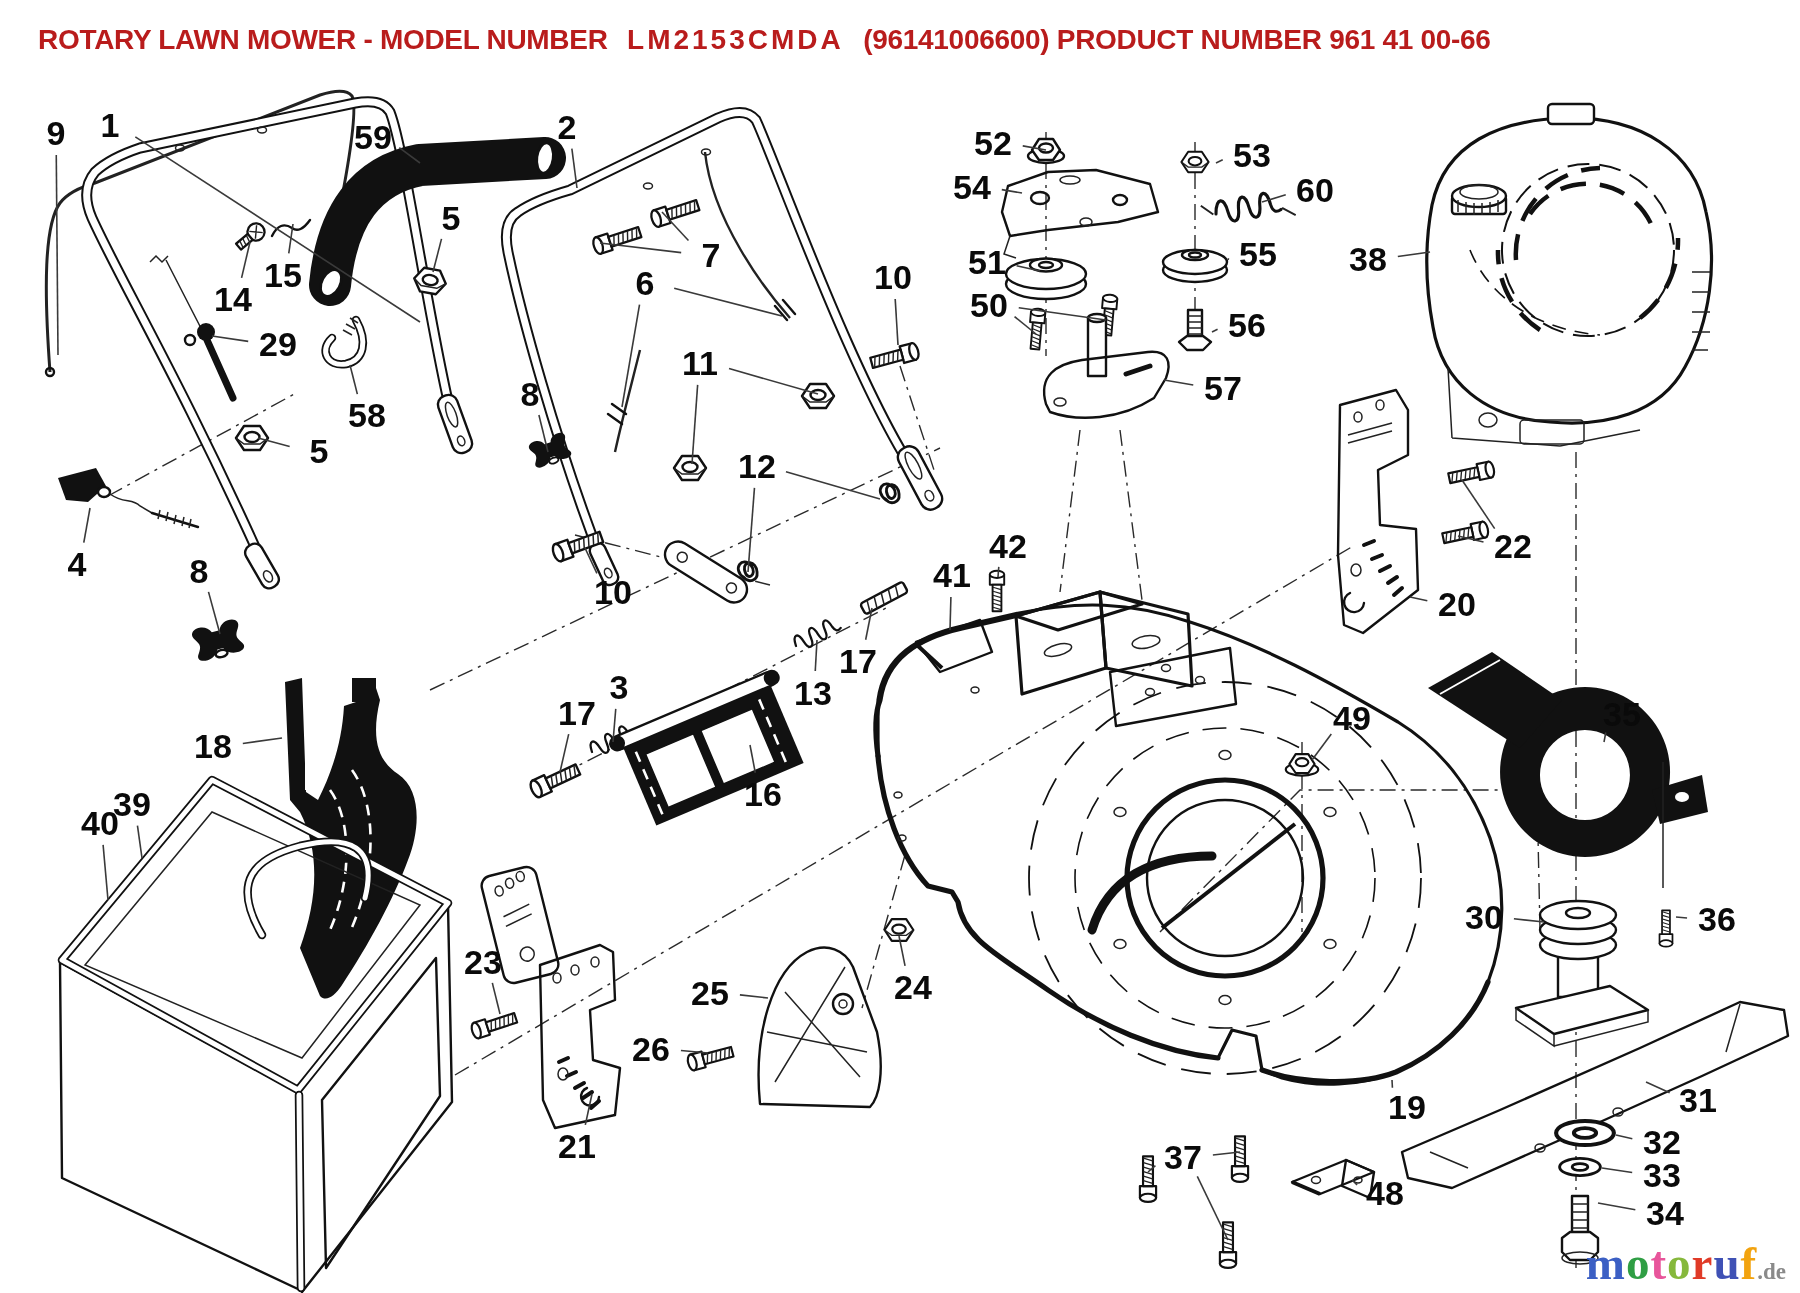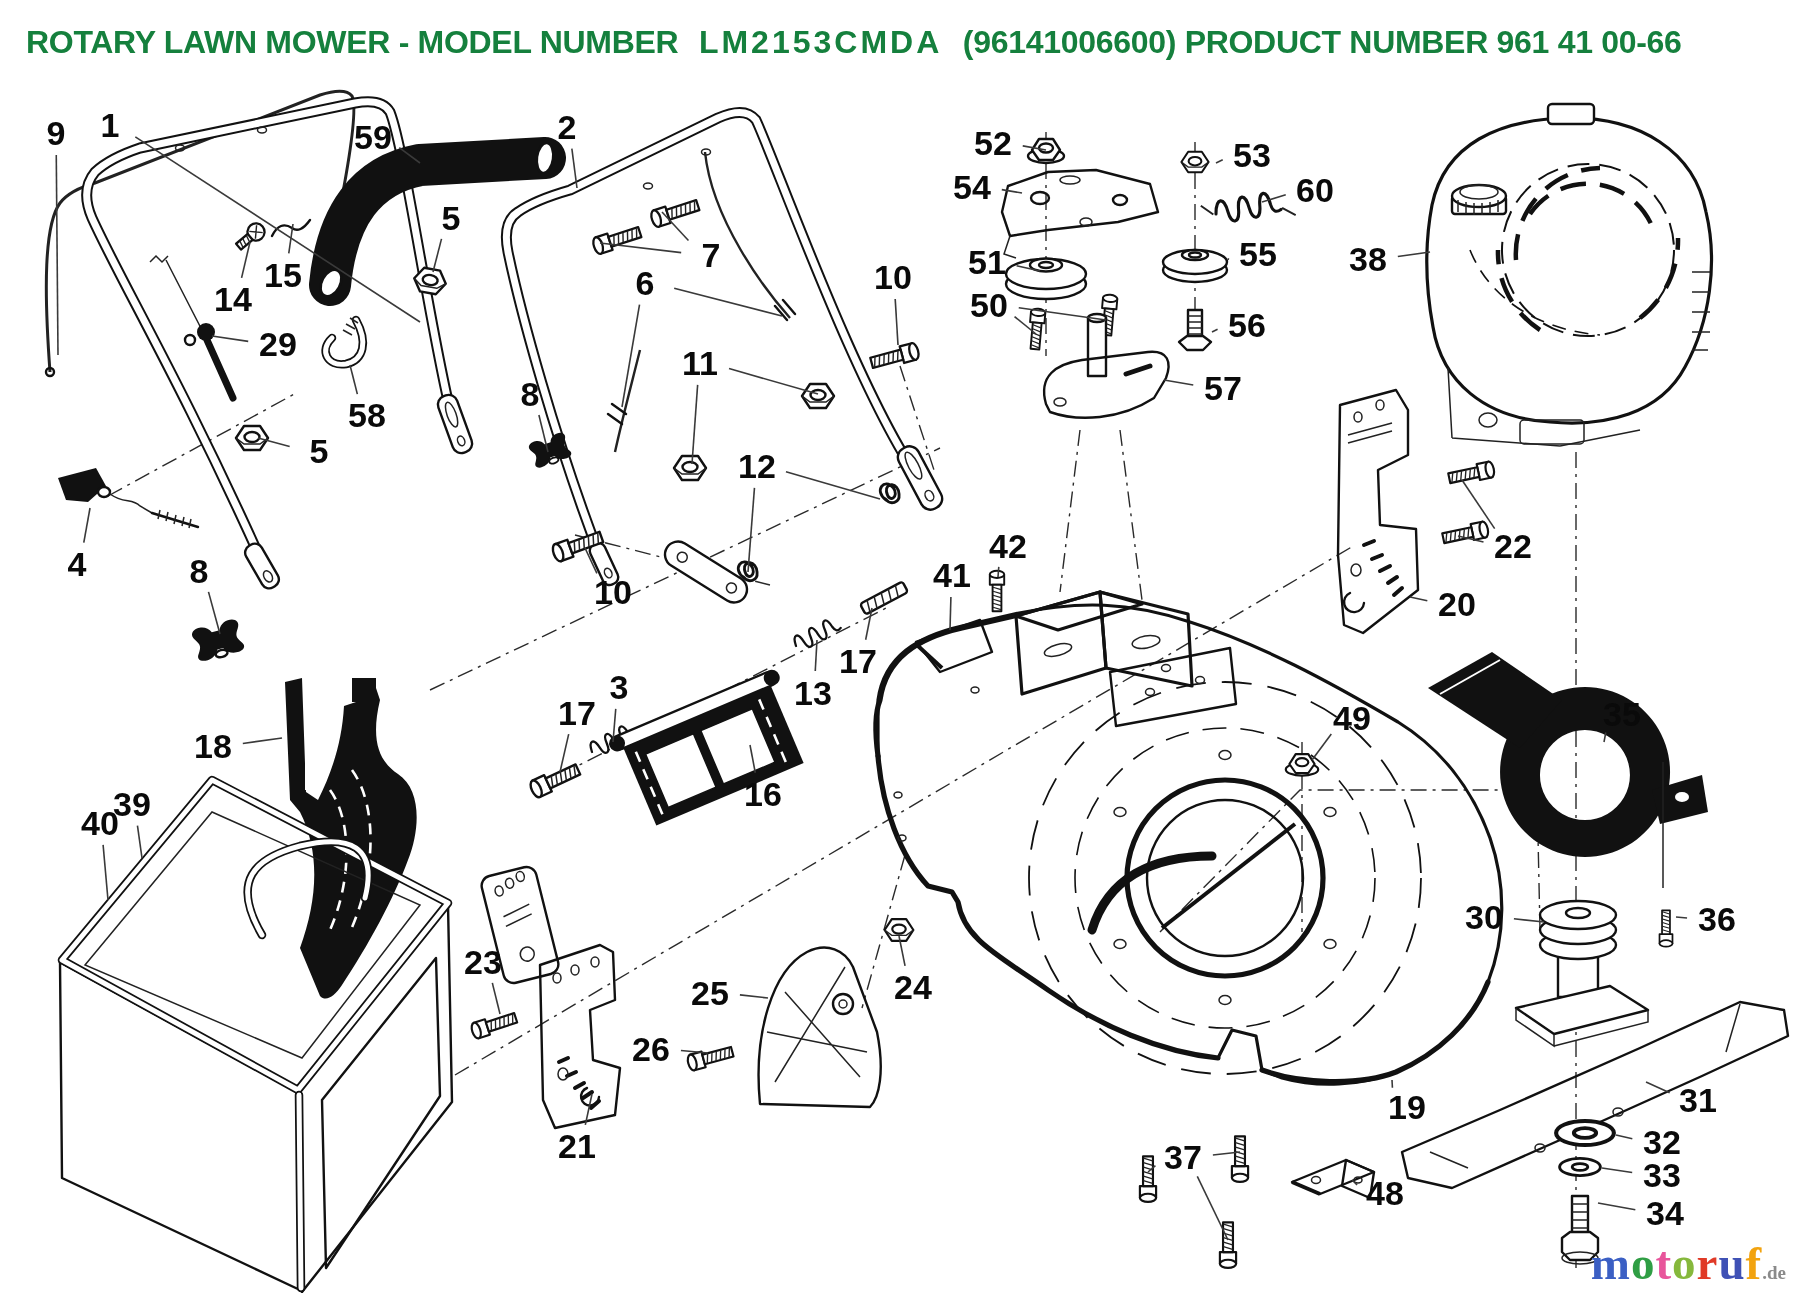--- a/index.html
+++ b/index.html
@@ -1,18 +1,18 @@
 <!DOCTYPE html>
 <html><head>
 <meta charset="utf-8">
 <style>
   html,body{margin:0;padding:0;background:#e8e8e8;}
   .page{position:relative;width:1800px;height:1293px;background:#ffffff;overflow:hidden;
         font-family:"Liberation Sans",sans-serif;}
-  .title{position:absolute;left:26px;top:24px;font-size:32px;font-weight:700;color:#15803d;
+  .title{position:absolute;left:38px;top:24px;font-size:28px;font-weight:700;color:#b91c1c;
          white-space:nowrap;letter-spacing:-0.3px;}
   .title .model{letter-spacing:3px;margin:0 12px;}
   .title .suffix{letter-spacing:-0.3px;}
   svg{position:absolute;left:0;top:0;}
   
   .ln{fill:none;stroke:#111;stroke-width:2.4;stroke-linecap:round;stroke-linejoin:round;}
   .ln3{fill:none;stroke:#111;stroke-width:3.2;stroke-linecap:round;stroke-linejoin:round;}
   .bold{fill:none;stroke:#111;stroke-width:5.2;stroke-linecap:round;stroke-linejoin:round;}
   .thin{fill:none;stroke:#222;stroke-width:1.5;}
   .wfill{fill:#fff;}
@@ -22,21 +22,21 @@
   .tubeO2{fill:none;stroke:#111;stroke-width:8.5;stroke-linecap:round;stroke-linejoin:round;}
   .tubeI2{fill:none;stroke:#fff;stroke-width:5;stroke-linecap:round;stroke-linejoin:round;}
   .dd{fill:none;stroke:#2a2a2a;stroke-width:1.4;stroke-dasharray:16 6 3 6;}
   .dsh{fill:none;stroke:#111;stroke-width:2;stroke-dasharray:22 10;}
   .slot{fill:none;stroke:#111;stroke-width:4.5;stroke-dasharray:26 14;}
   .dshw{fill:none;stroke:#fff;stroke-width:2.6;stroke-dasharray:11 8;}
   .plbl{font:700 34px "Liberation Sans",sans-serif;fill:#0a0a0a;}
   line.lead{stroke:#3a3a3a;stroke-width:1.6;}
   .logo{position:absolute;right:14px;bottom:6px;font-family:"Liberation Serif",serif;
         font-weight:700;font-size:47px;line-height:1;letter-spacing:1px;}
-  .logo .de{font-size:19px;letter-spacing:0;}
+  .logo .de{font-size:23px;letter-spacing:0;}
 </style>
 </head>
 <body>
 
 <div class="page">
 
   <div class="title">
     <span>ROTARY LAWN MOWER - MODEL NUMBER</span>
     <span class="model">LM2153CMDA</span>
     <span class="suffix">(96141006600) PRODUCT NUMBER 961 41 00-66</span>

